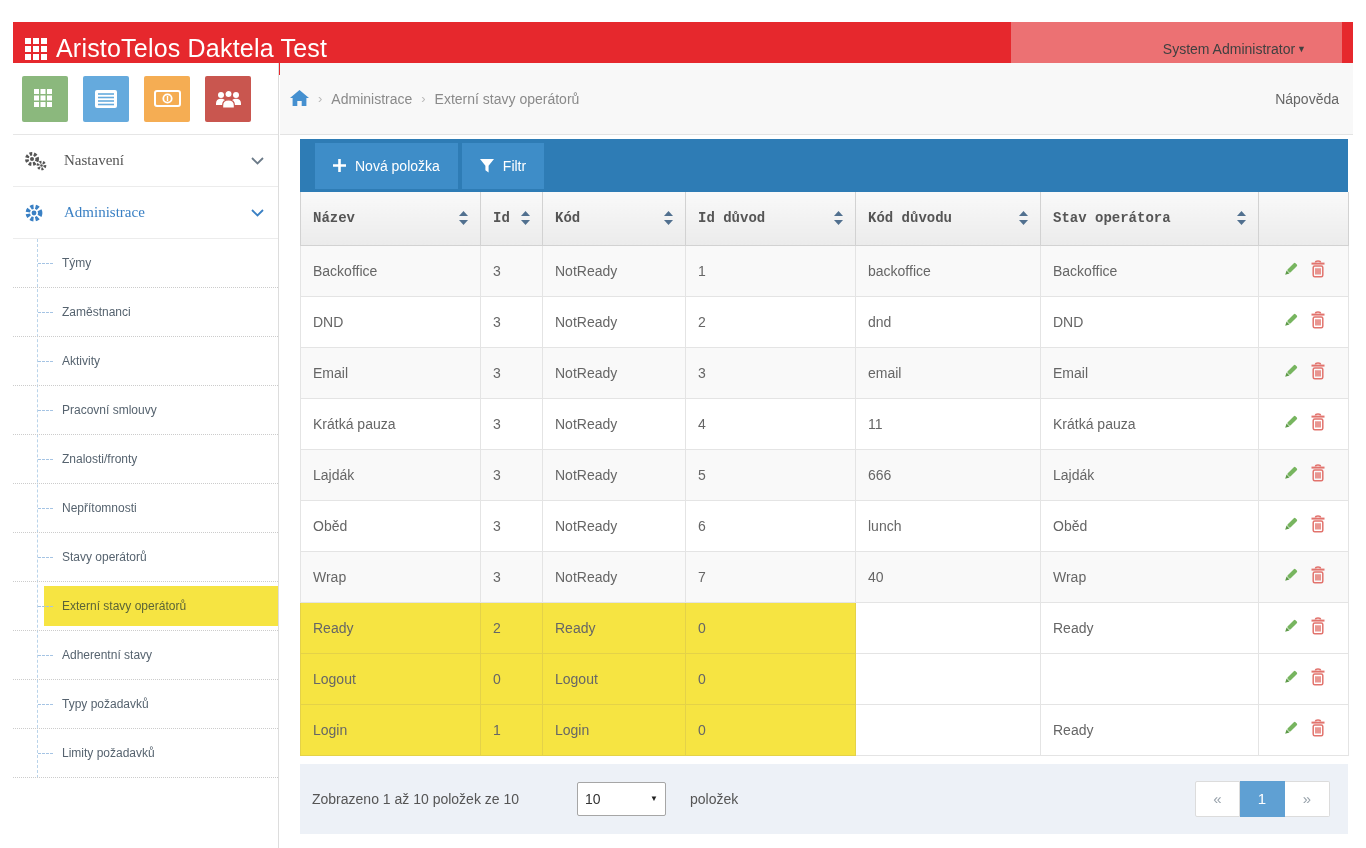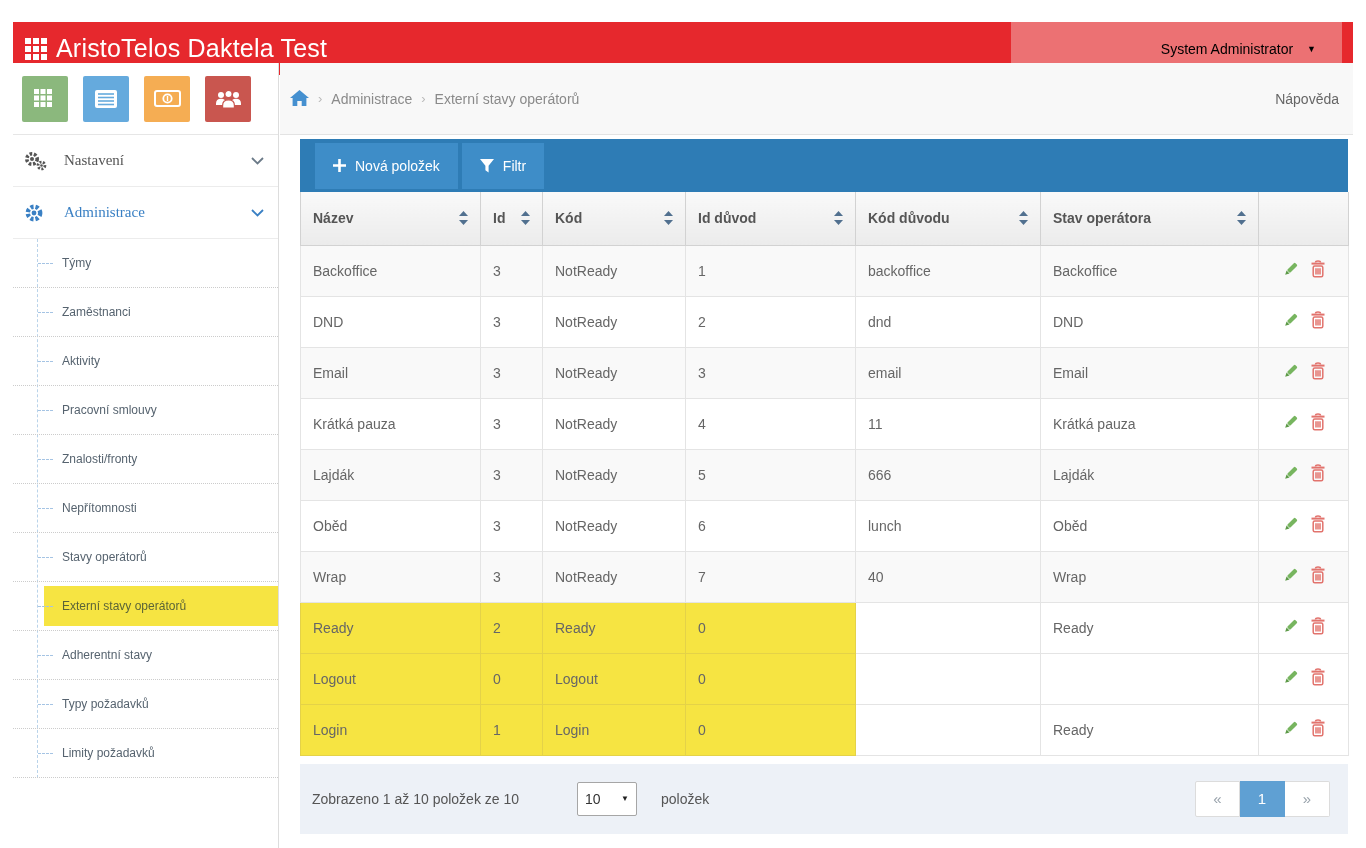--- a/index.html
+++ b/index.html
@@ -5,21 +5,21 @@
   * { box-sizing: border-box; margin: 0; padding: 0; }
   body { background:#fff; font-family:"Liberation Sans", sans-serif; }
   .page { position:relative; width:1366px; height:848px; background:#fff; overflow:hidden; }
 
   
   .topbar { position:absolute; left:13px; top:10px; right:13px; height:53px; background:#e6282d; display:flex; align-items:center;margin-top:12px; }
   .brand { display:flex; align-items:center; gap:9px; padding-left:12px; }
   .brand-grid { display:grid; grid-template-columns:repeat(3,6px); grid-auto-rows:6px; gap:2px; }
   .brand-grid i { background:#fff; }
   .app-title { color:#fff; font-size:25px; letter-spacing:0.2px; }
-  .user-menu { position:absolute; right:11px; top:0; height:100%; width:331px; background:#ec7173; color:#000000; display:flex; align-items:center; justify-content:flex-end; padding-right:26px; gap:14px; font-size:14px; cursor:pointer; }
+  .user-menu { position:absolute; right:11px; top:0; height:100%; width:331px; background:#ec7173; color:#404040; display:flex; align-items:center; justify-content:flex-end; padding-right:36px; gap:2px; font-size:14px; cursor:pointer; }
   .user-caret { font-size:9px; margin-top:1px; }
 
   
   .sidebar { position:absolute; left:13px; top:63px; width:266px; bottom:0; border-right:1px solid #ddd; background:#fff; }
   .sidebar-apps { height:72px; border-bottom:1px solid #e6e6e6; display:flex; align-items:center; gap:15px; padding-left:9px; }
   .app-btn { width:46px; height:46px; border-radius:2px; display:flex; align-items:center; justify-content:center; cursor:pointer; }
   .app-btn.green { background:#8bb87d; }
   .app-btn.blue { background:#65aadd; }
   .app-btn.orange { background:#f5ad53; }
   .app-btn.red { background:#c9564f; }
@@ -41,32 +41,32 @@
   .crumb-sep { color:#b9b9b9; margin:0 9px; font-size:13px; }
   .crumb { cursor:pointer; }
   .help-link { margin-left:auto; color:#666; cursor:pointer; }
 
   
   .content { position:absolute; left:300px; top:139px; width:1048px; }
   .toolbar { height:53px; background:#2e7cb5; display:flex; align-items:center; padding-left:15px; gap:4px; }
   .tb-btn { height:46px; background:#3e8dc8; color:#fff; font-size:14px; display:flex; align-items:center; gap:9px; padding:0 18px; cursor:pointer; border:none; }
 
   table { width:100%; border-collapse:collapse; font-size:14px; color:#666; background:#fff; table-layout:fixed; }
-  thead th { height:53px; background:linear-gradient(#f9f9f9,#ebebeb); border:1px solid #d2d2d2; border-top:none; padding:6px 12px; font-weight:bold; color:#555; text-align:left; cursor:pointer; }
+  thead th { height:53px; background:linear-gradient(#f9f9f9,#ebebeb); border:1px solid #d2d2d2; border-top:none; padding:6px 12px; font-weight:bold; color:#555; text-align:left; cursor:pointer;font-family:Liberation Mono, monospace; }
   .th-inner { display:flex; align-items:center; justify-content:space-between; }
   tbody td { height:51px; border:1px solid #e4e4e4; padding:0 12px; background:#fff; }
   tbody tr.striped td { background:#f9f9f9; }
   tbody td.hl-cell { background:#f6e442 !important; border-color:#e4d248; }
   td.actions { text-align:center; padding:0; }
   .action-icons { display:inline-flex; gap:11px; align-items:center; }
   .action-icons span { cursor:pointer; display:inline-flex; }
 
   
   .table-footer { margin-top:8px; height:70px; background:#edf1f7; display:flex; align-items:center; padding:0 18px 0 12px; font-size:14px; color:#555; }
-  .page-size-select { width:60px; height:34px; margin-left:58px; background:#fff; border:1px solid #a6a6a6; border-radius:2px; display:flex; align-items:center; justify-content:space-between; padding:16px 7px; color:#333; cursor:pointer; }
+  .page-size-select { width:89px; height:34px; margin-left:58px; background:#fff; border:1px solid #a6a6a6; border-radius:2px; display:flex; align-items:center; justify-content:space-between; padding:16px 7px; color:#333; cursor:pointer; }
   .select-caret { font-size:8px; color:#222; }
   .items-label { margin-left:24px; }
   .pagination { margin-left:auto; display:flex; }
   .page-btn { width:45px; height:36px; background:#fff; border:1px solid #dcdcdc; display:flex; align-items:center; justify-content:center; color:#98a2ab; font-size:15px; cursor:pointer; }
   .page-btn:first-child { border-radius:2px 0 0 2px; }
   .page-btn:last-child { border-radius:0 2px 2px 0; }
   .page-btn + .page-btn { border-left:none; }
   .page-btn.active { background:#5fa0d3; border-color:#5fa0d3; color:#fff; }
 </style>
 </head>
@@ -226,21 +226,21 @@
     <span class="crumb">Externí stavy operátorů</span>
     <span class="help-link">Nápověda</span>
   </div>
 
   <main class="content">
     <div class="toolbar">
       <button class="tb-btn">
         <svg width="13" height="13" viewBox="0 0 13 13">
           <path d="M6.5 0 V13 M0 6.5 H13" stroke="#fff" stroke-width="2.6"></path>
         </svg>
-        <span>Nová položek</span>
+        <span>Nová položka</span>
       </button>
       <button class="tb-btn">
         <svg width="14" height="14" viewBox="0 0 14 14">
           <path d="M0 0 H14 L8.6 6.8 V13.5 L5.4 11.3 V6.8 Z" fill="#fff"></path>
         </svg>
         <span>Filtr</span>
       </button>
     </div>
 
     <table>

